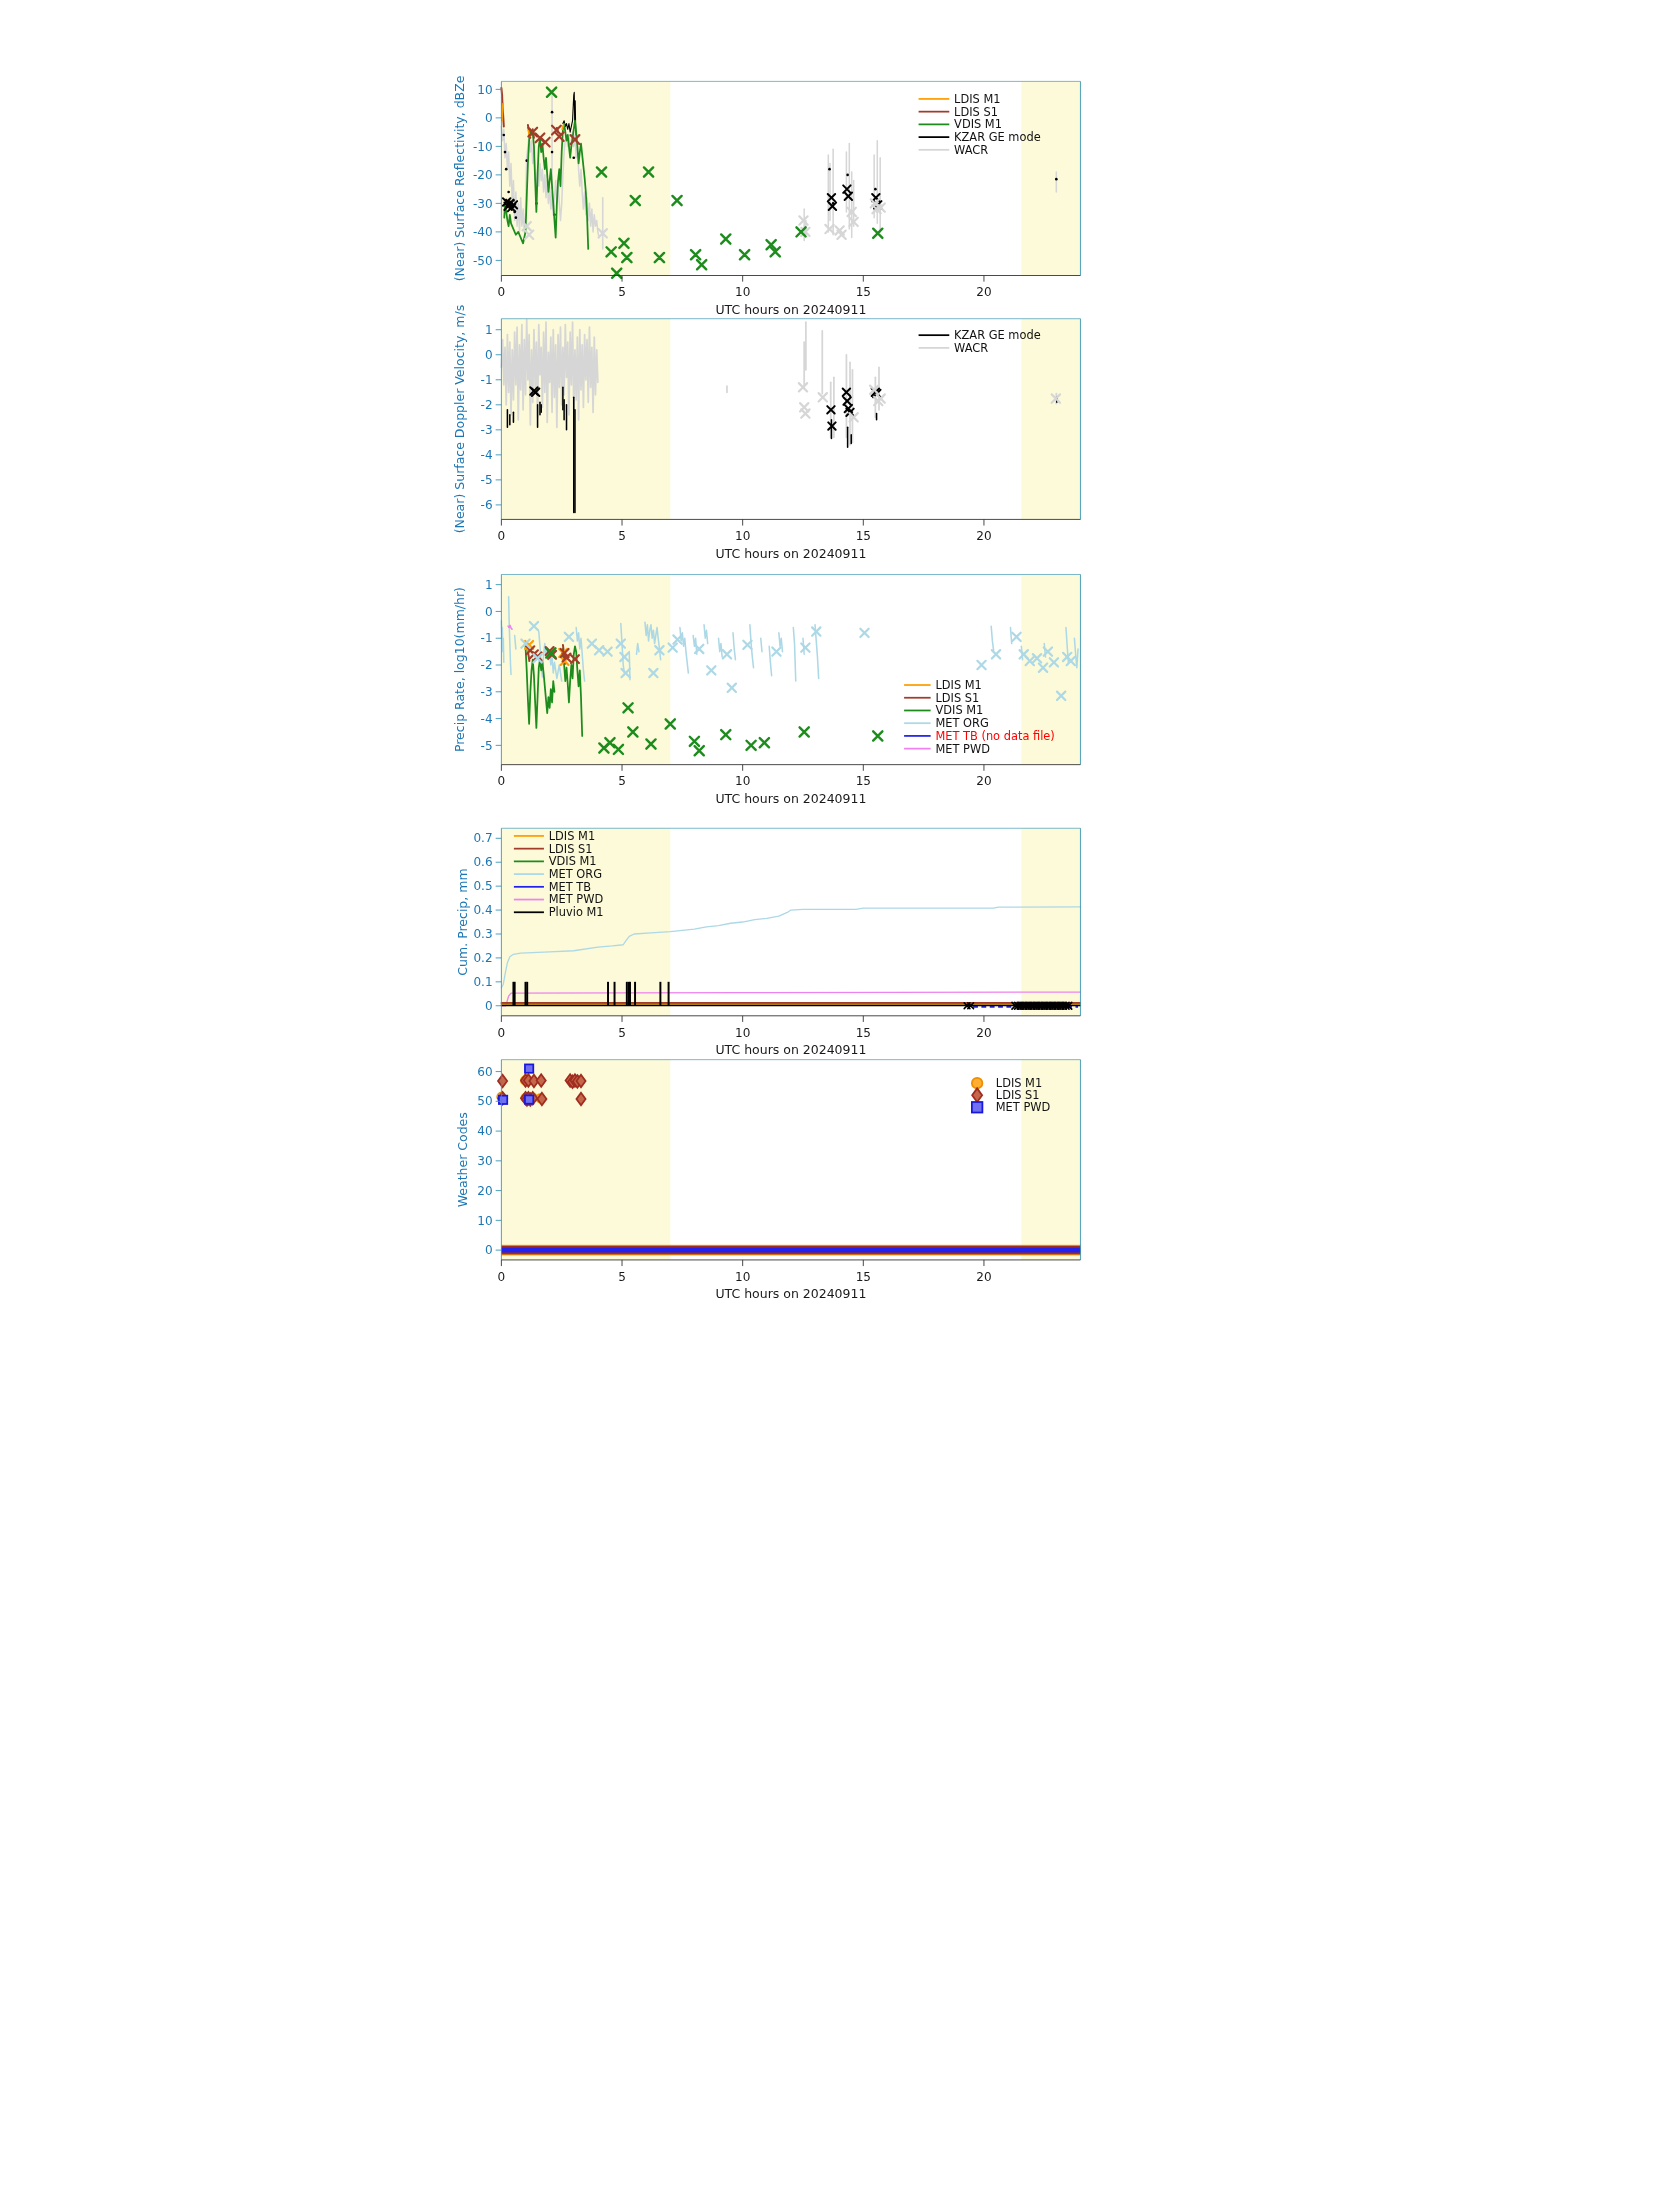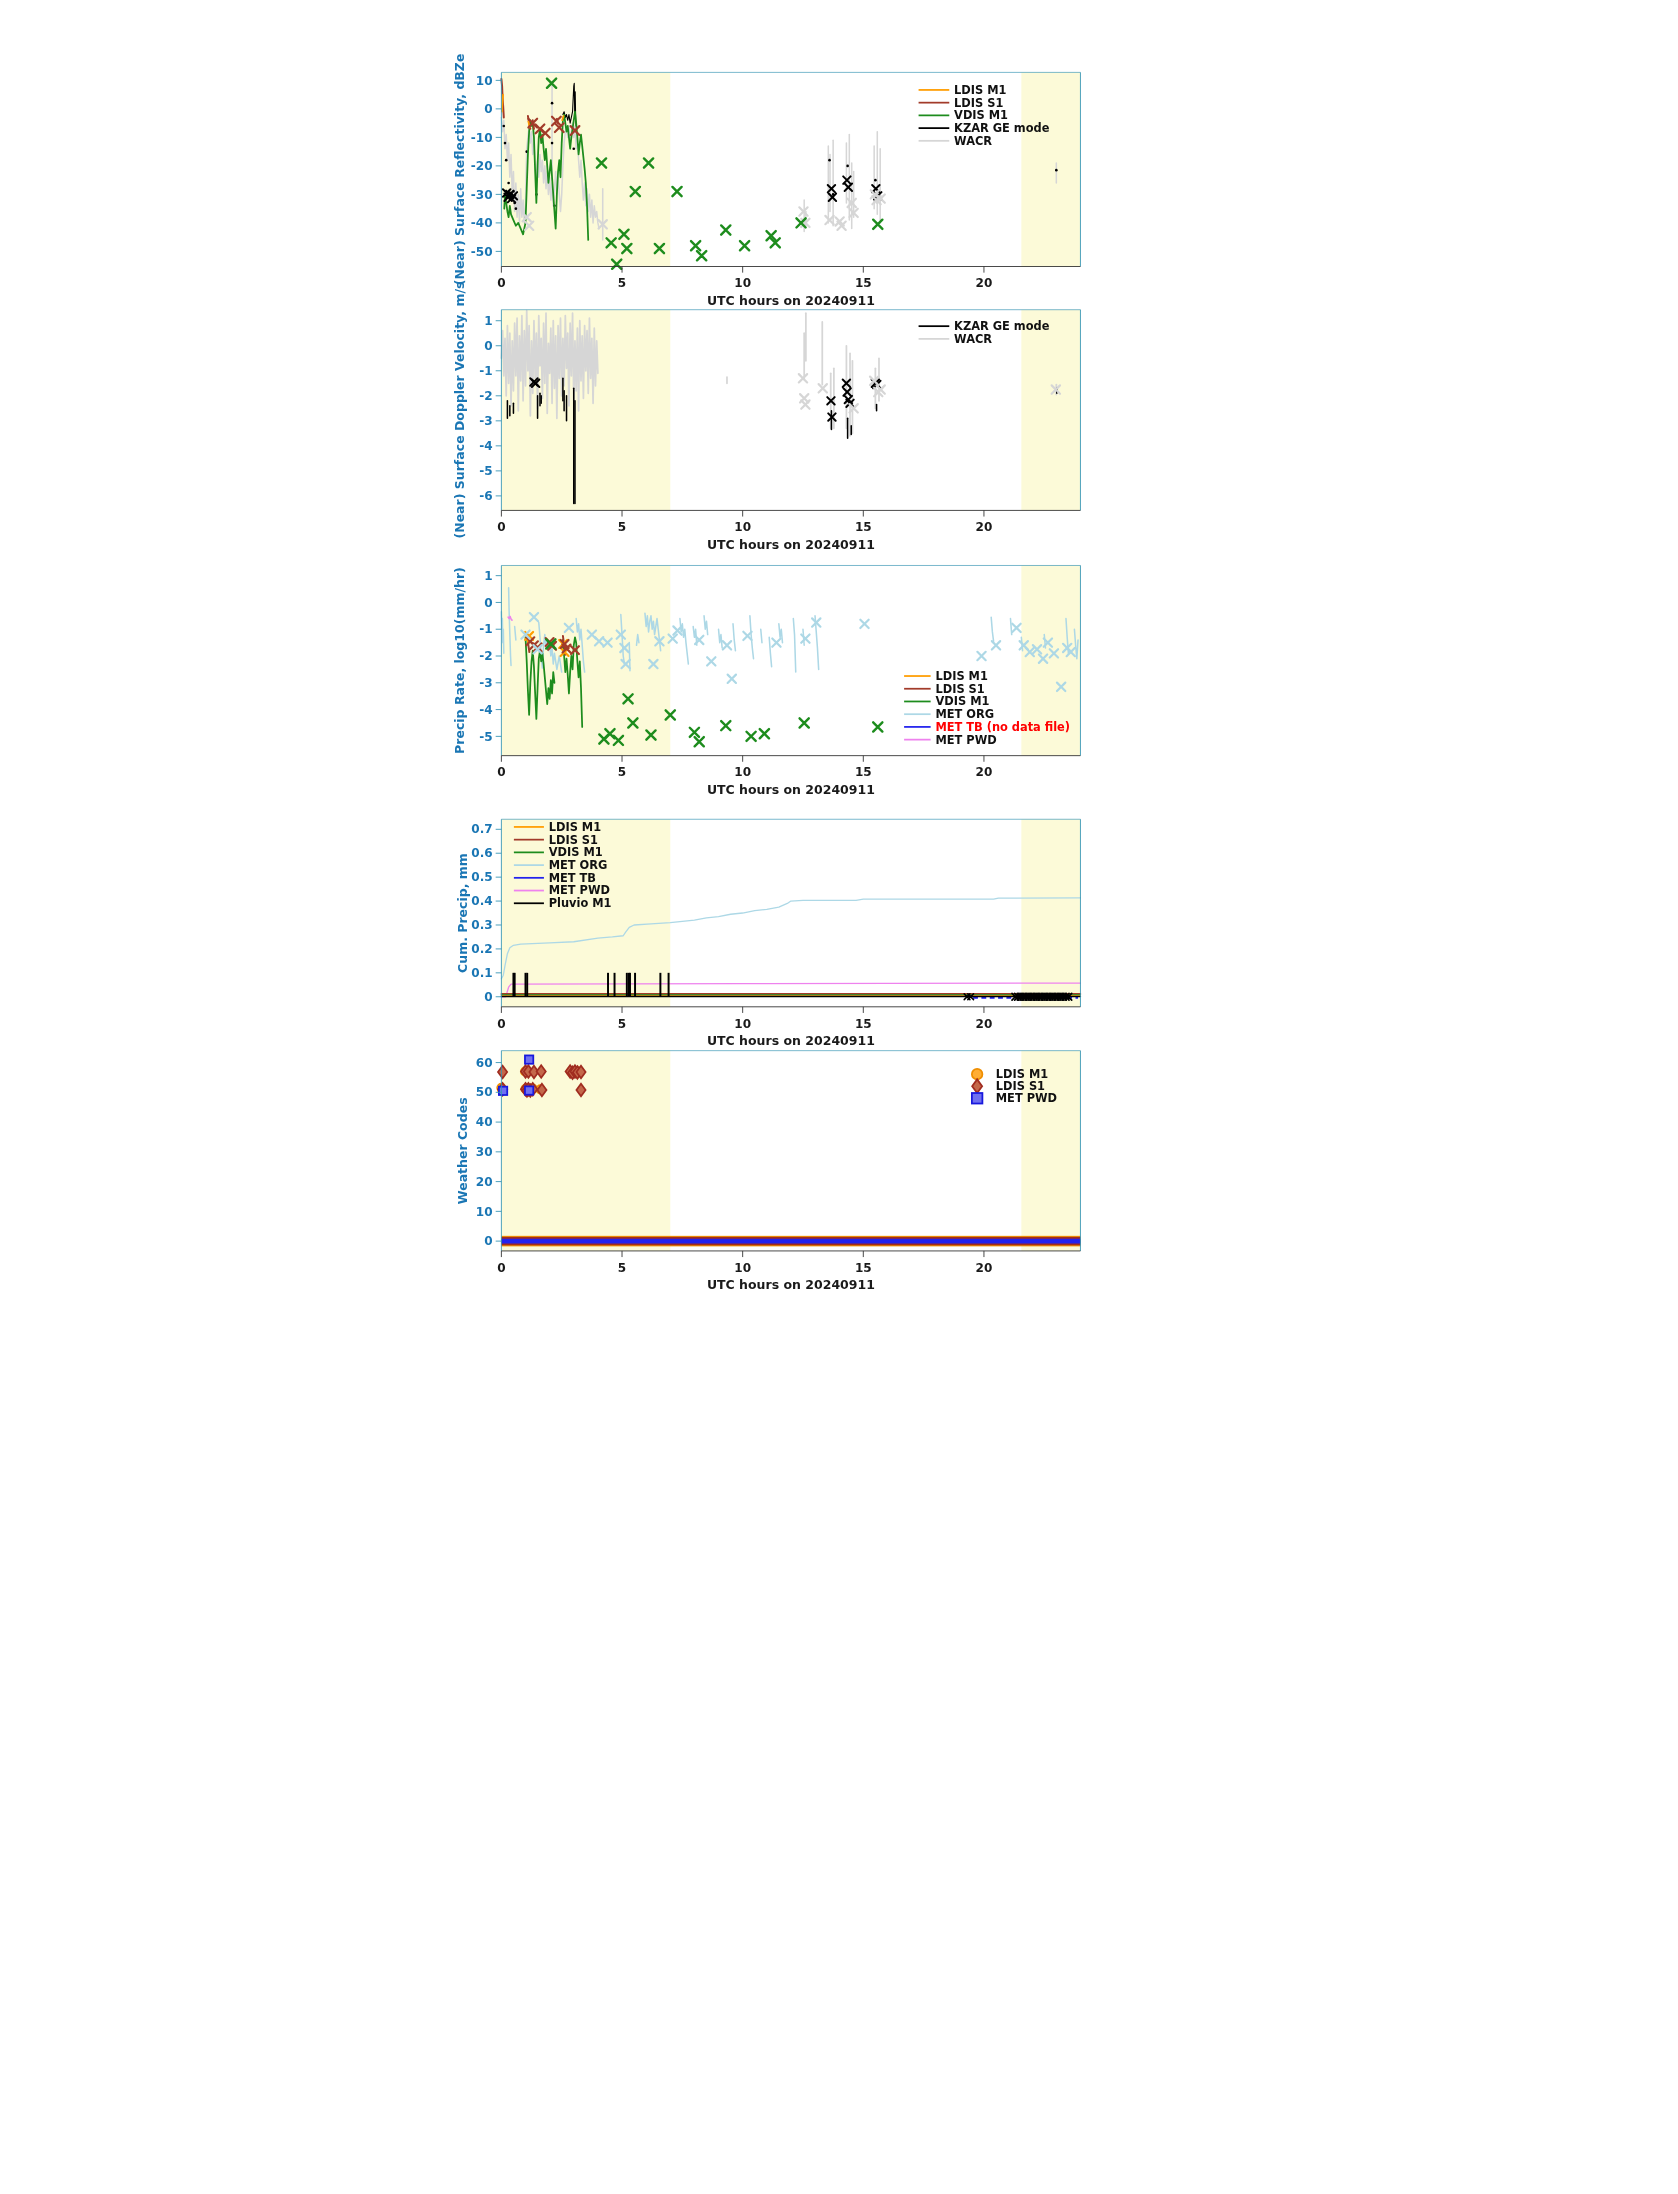--- a/index.html
+++ b/index.html
@@ -1,16 +1,16 @@
 <!DOCTYPE html>
 <html style="font-size:7px"><head>
 <meta charset="utf-8">
 <style>
   html,body{margin:0;padding:0;background:#ffffff;}
-  .fig-wrap{width:100%;max-width:839px;margin:0 auto;font-weight:bold;}
+  .fig-wrap{width:100%;max-width:839px;margin:9px auto;}
   svg{display:block;width:100%;height:auto;background:#ffffff;
       font-family:"DejaVu Sans", sans-serif;}
 </style>
 </head>
 <body>
 
 <div class="fig-wrap">
   <svg id="fig" viewBox="0 0 3825 6000" preserveAspectRatio="xMidYMid meet" aria-label="precipitation quicklook panels">
       <rect x="0" y="0" width="3825" height="6000" fill="#ffffff"></rect>
       <g>

